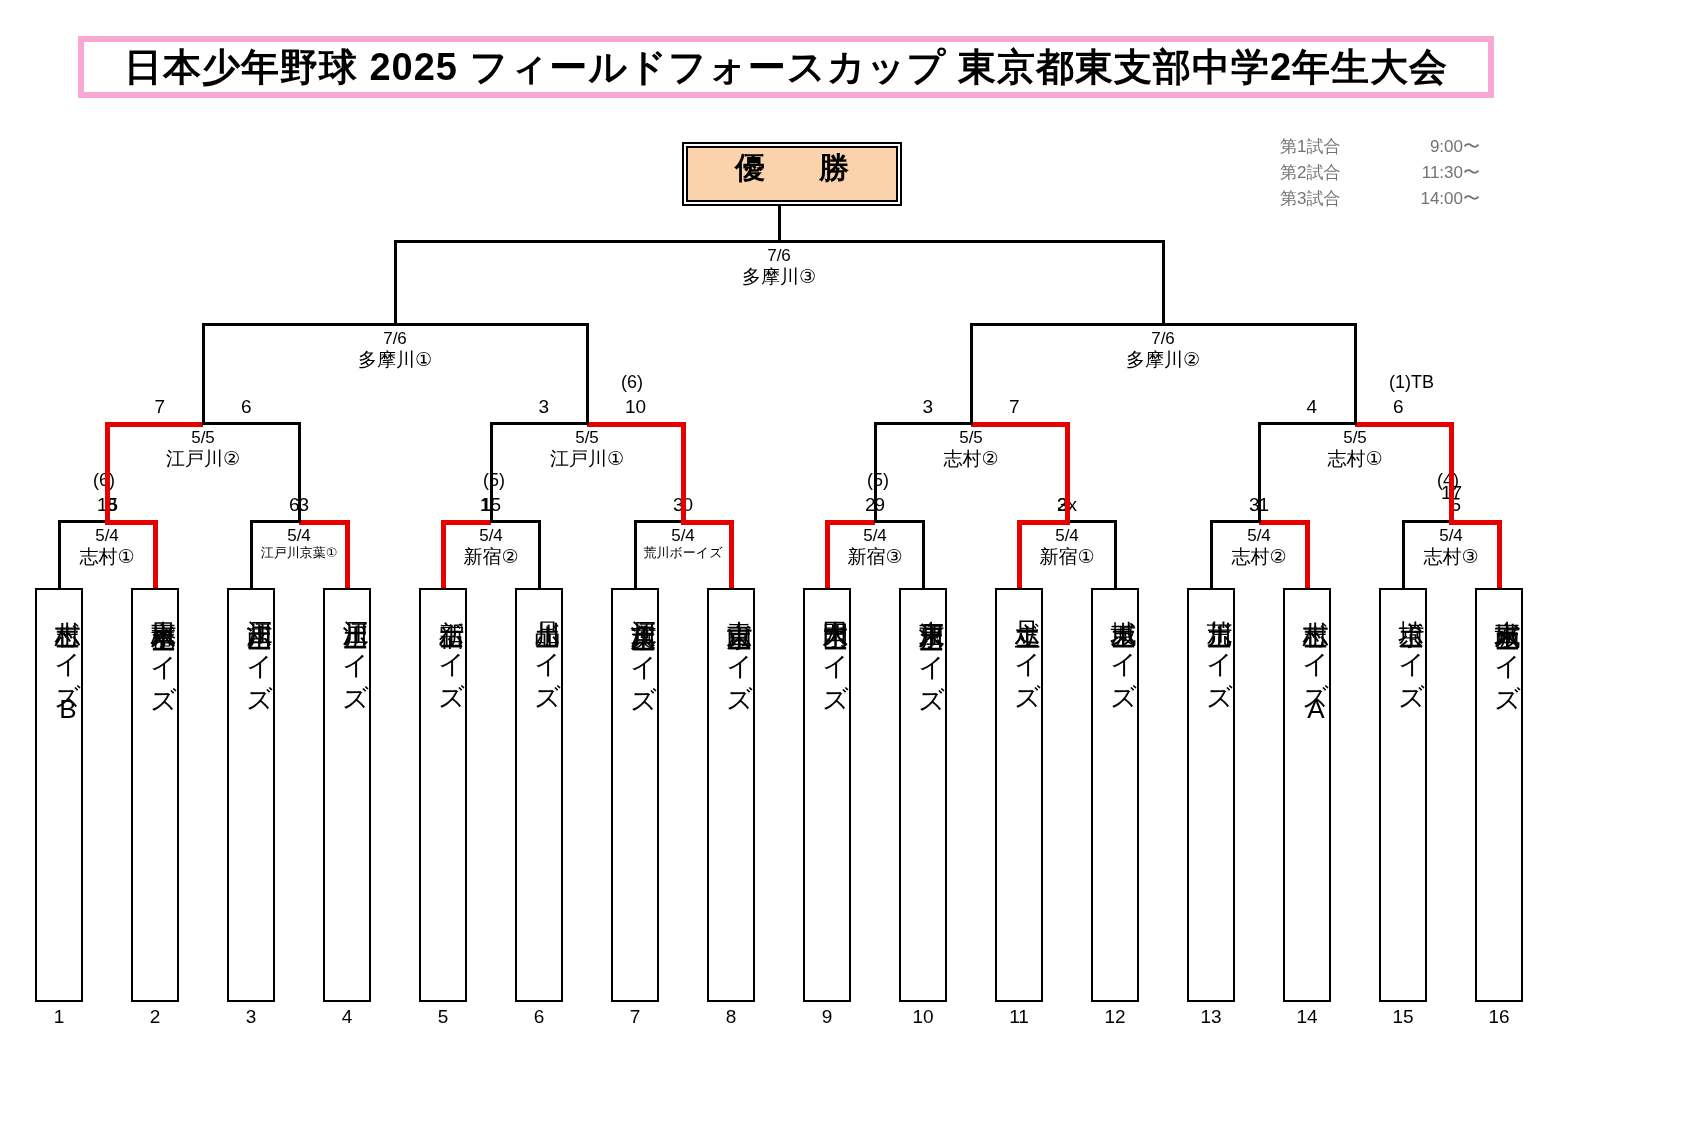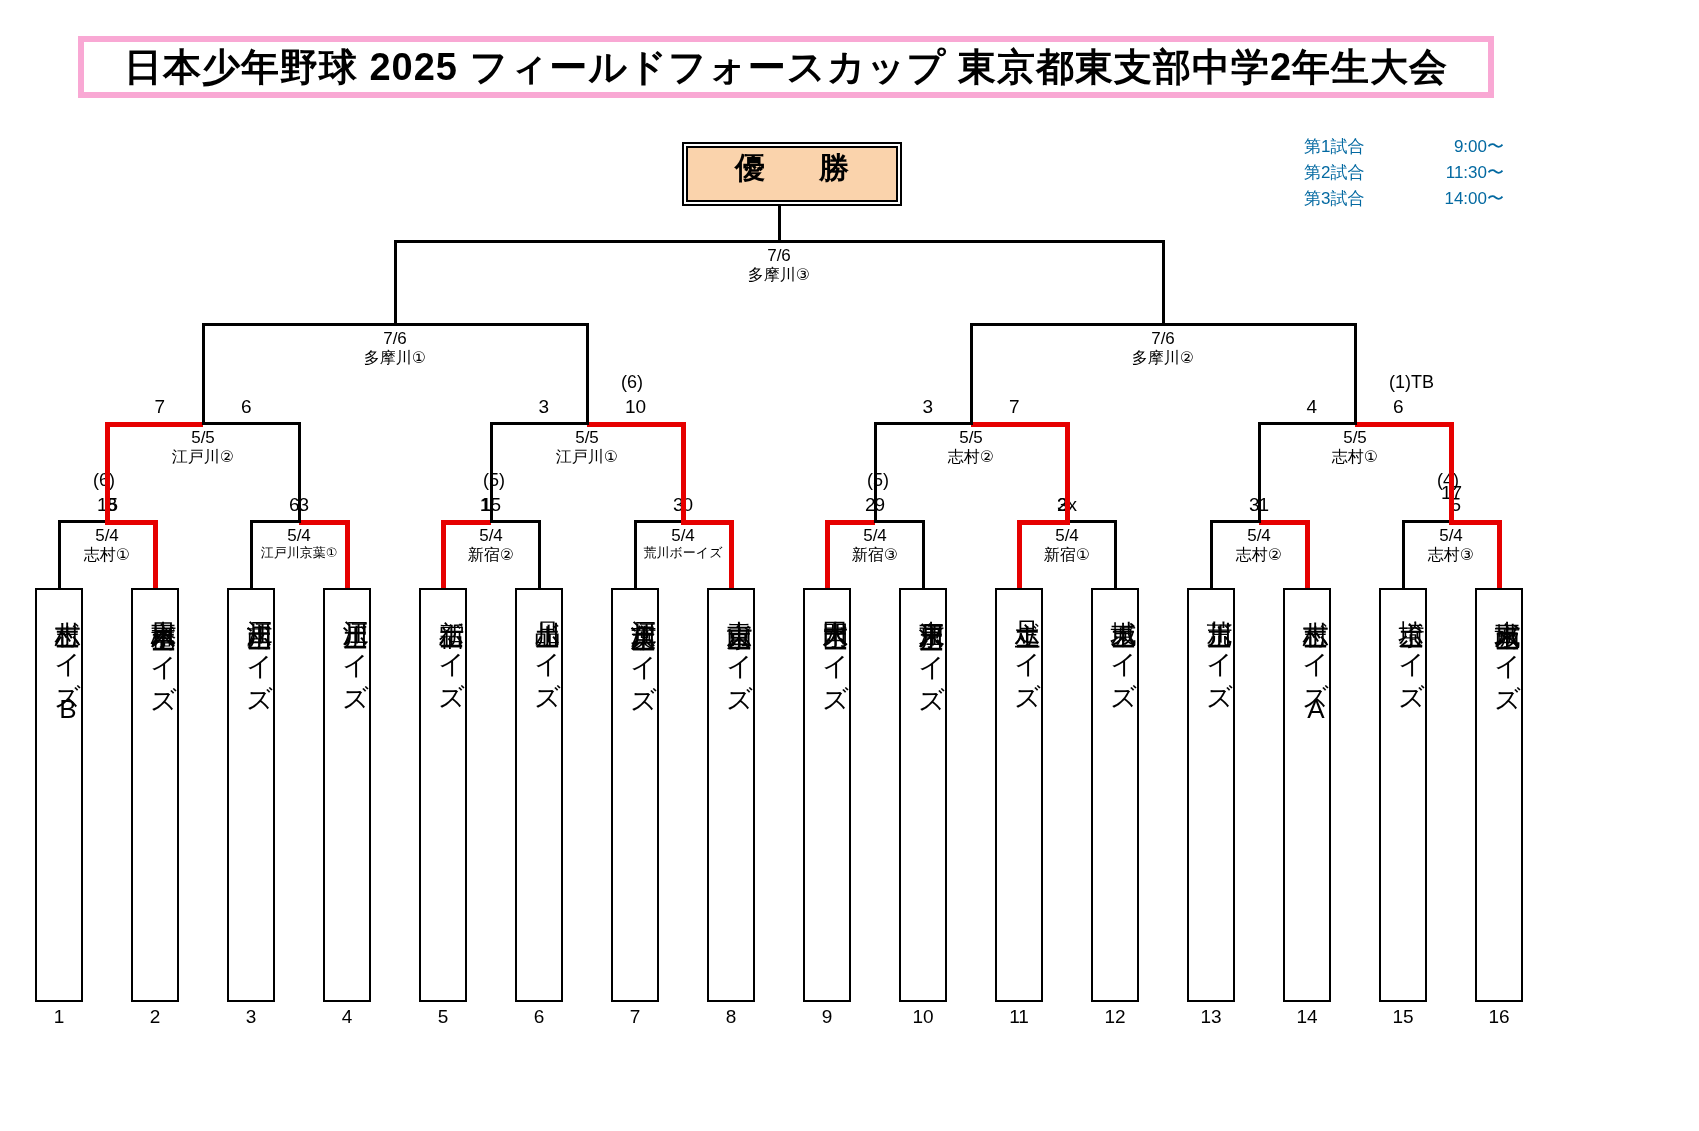--- a/index.html
+++ b/index.html
@@ -39,22 +39,21 @@
     text-align: center;
     font-size: 17px;
     line-height: 1.45;
     color: #000;
   }
   #times-block {
     position: absolute;
     left: 1280px; top: 134px;
     font-size: 17px;
     line-height: 1.52;
-    color: #0369a1;
-    margin-left: 24px;
+    color: #737373;
   }
   .time-row { display: flex; }
   .time-label { width: 92px; }
   .time-value { width: 108px; text-align: right; }
 
   
   #champ-box {
     position: absolute;
     left: 686px; top: 146px;
     width: 212px; height: 56px;
@@ -78,21 +77,21 @@
 
   
   .match-label {
     position: absolute;
     text-align: center;
     color: #000;
     line-height: 1.15;
     white-space: nowrap;
   }
   .match-date { font-size: 17px; }
-  .match-venue { font-size: 16px; }
+  .match-venue { font-size: 19px; }
   .match-venue.small { font-size: 13px; }
 
   
   .score {
     position: absolute;
     font-size: 19px;
     color: #000;
     white-space: nowrap;
   }
   .score.r { text-align: right; }

